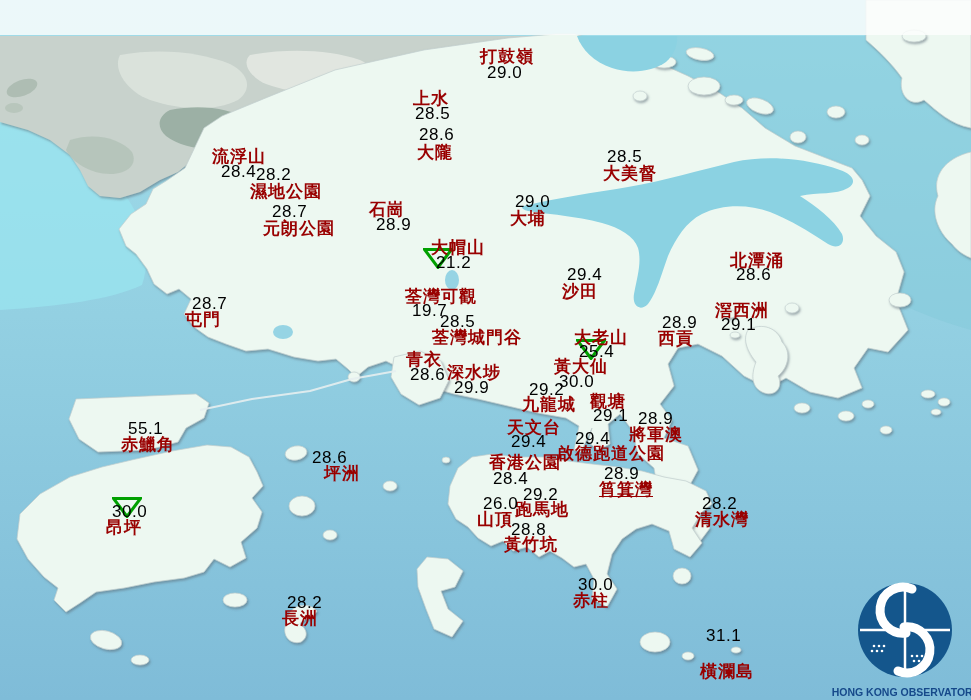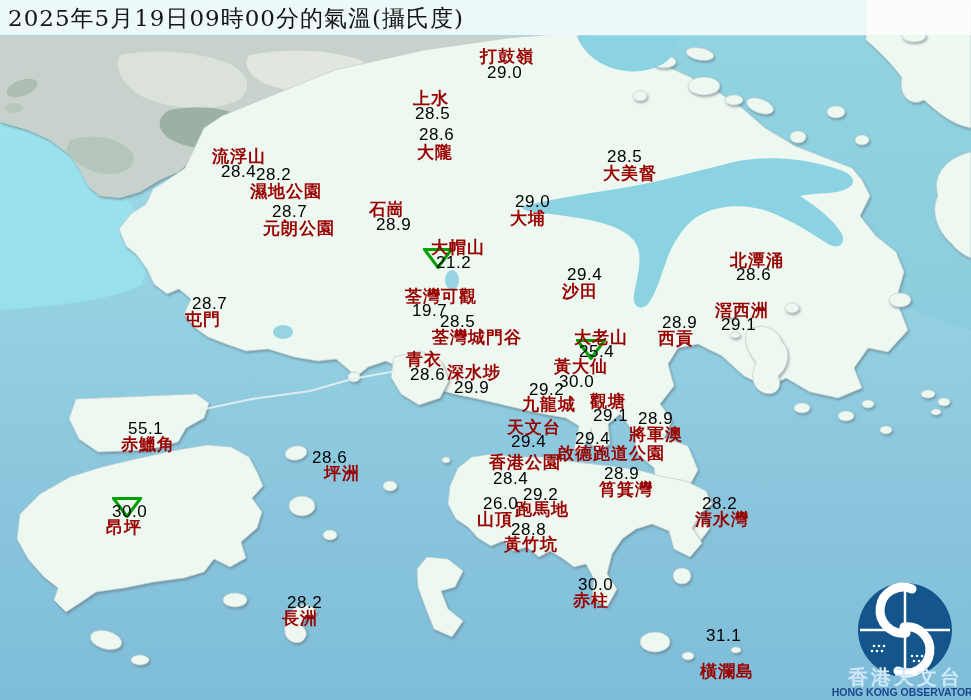--- a/index.html
+++ b/index.html
@@ -155,21 +155,20 @@
         <circle cx="912" cy="656" r="1.3"></circle>
           <circle cx="917" cy="656" r="1.3"></circle>
           <circle cx="922" cy="656" r="1.3"></circle>
         <circle cx="914" cy="661" r="1.3"></circle>
           <circle cx="919" cy="661" r="1.3"></circle>
       </g>
     </g>
   </svg>
 
   <div class="titlebar"></div>
-  <div class="title">2025年5月19日09時00分的氣溫(攝氏度)</div>
 
   <div>
 
   <span class="st-value" style="left: 487px; top: 63px;">29.0</span>
   <span class="st-name" style="left: 480px; top: 45px;">打鼓嶺</span>
 
   <span class="st-value" style="left: 415px; top: 104px;">28.5</span>
   <span class="st-name" style="left: 413px; top: 87px;">上水</span>
 
   <span class="st-value" style="left: 419px; top: 125px;">28.6</span>
@@ -257,21 +256,21 @@
   <span class="st-value" style="left: 128px; top: 419px;">55.1</span>
   <span class="st-name" style="left: 121px; top: 433px;">赤鱲角</span>
 
   <span class="st-value" style="left: 312px; top: 448px;">28.6</span>
   <span class="st-name" style="left: 292px; top: 462px; margin-left: 32px;">坪洲</span>
 
   <span class="st-value" style="left: 493px; top: 469px;">28.4</span>
   <span class="st-name" style="left: 489px; top: 451px;">香港公園</span>
 
   <span class="st-value" style="left: 604px; top: 464px;">28.9</span>
-  <span class="st-name" style="left: 599px; top: 478px;">筲箕灣</span>
+  <span class="st-name" style="left: 599px; top: 478px; text-decoration: underline;">筲箕灣</span>
 
   <span class="st-value" style="left: 523px; top: 485px;">29.2</span>
   <span class="st-name" style="left: 515px; top: 498px;">跑馬地</span>
 
   <span class="st-value" style="left: 483px; top: 494px;">26.0</span>
   <span class="st-name" style="left: 477px; top: 508px;">山頂</span>
 
   <span class="st-value" style="left: 702px; top: 494px;">28.2</span>
   <span class="st-name" style="left: 695px; top: 508px;">清水灣</span>
 
@@ -289,15 +288,14 @@
   <span class="st-value" style="left: 287px; top: 593px;">28.2</span>
   <span class="st-name" style="left: 282px; top: 607px;">長洲</span>
 
   <span class="st-value" style="left: 578px; top: 575px;">30.0</span>
   <span class="st-name" style="left: 573px; top: 589px;">赤柱</span>
 
   <span class="st-value" style="left: 706px; top: 626px;">31.1</span>
   <span class="st-name" style="left: 700px; top: 660px;">橫瀾島</span>
 </div>
 
-  <div class="logo-zh">香港天文台</div>
   <div class="logo-en">HONG KONG OBSERVATORY</div>
 </div>
 
 </body></html>

